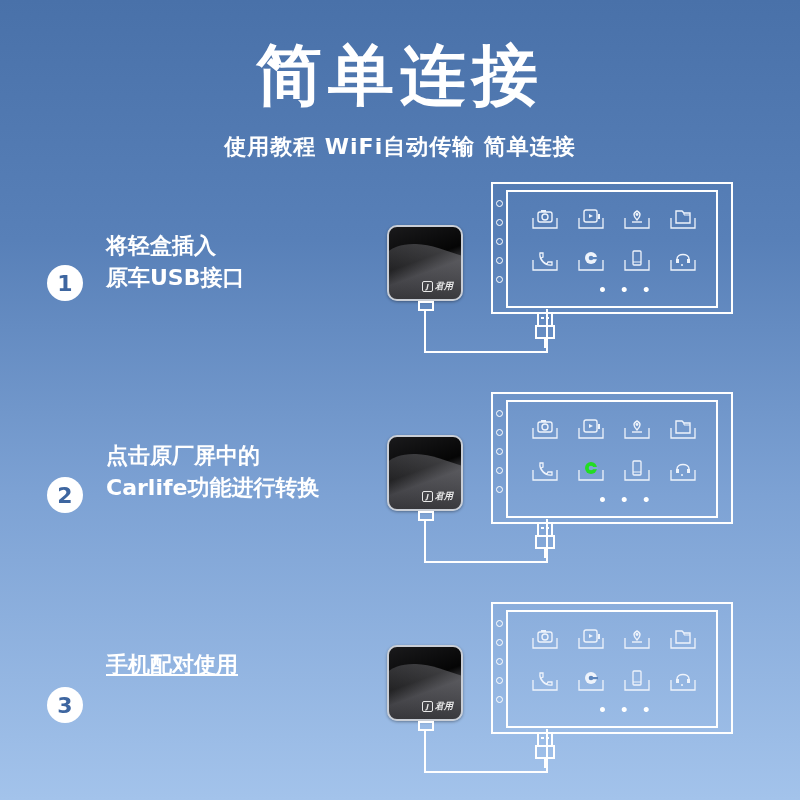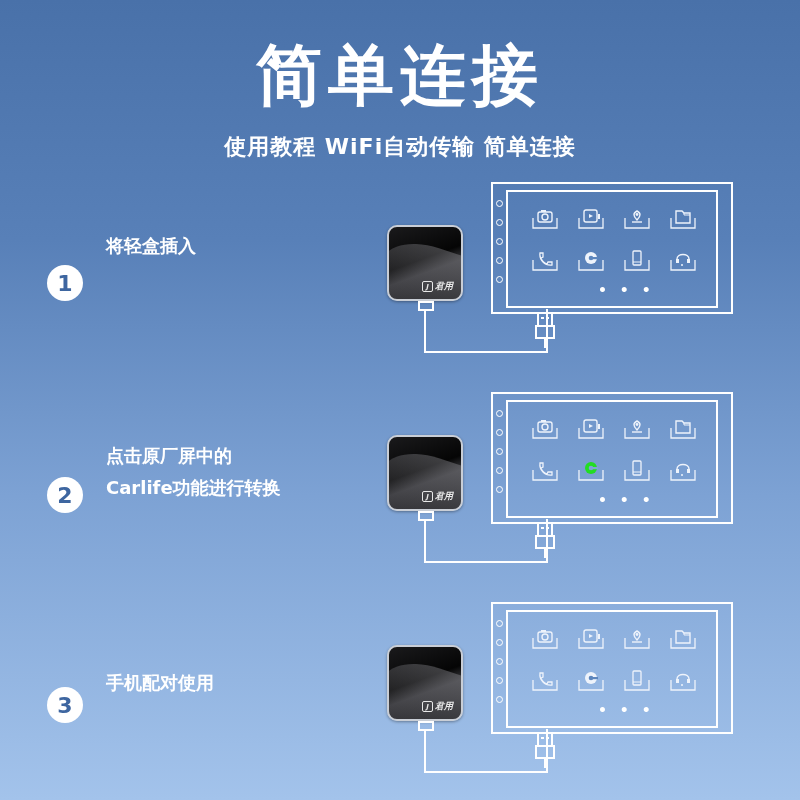--- a/index.html
+++ b/index.html
@@ -17,21 +17,21 @@
     position:absolute; left:0; width:800px; top:132px; text-align:center;
     font-size:22px; font-weight:bold; letter-spacing:1px; line-height:30px;
   }
   .step { position:absolute; left:0; width:800px; height:200px; }
   .step-num {
     position:absolute; left:47px; width:36px; height:36px; border-radius:50%;
     background:#fff; color:#3e66a0; font-weight:bold; font-size:22px;
     display:flex; align-items:center; justify-content:center;
   }
   .step-text {
-    position:absolute; left:106px; font-size:18px; font-weight:bold; line-height:32px;
+    position:absolute; left:106px; font-size:22px; font-weight:bold; line-height:32px;
     white-space:nowrap;
   }
   .device {
     position:absolute; width:72px; height:72px; border-radius:10px;
     background: linear-gradient(160deg, #1a1a1c 0%, #050505 45%, #3a3a3e 60%, #1c1c1f 100%);
     border:2px solid #c9ced6; box-shadow:0 1px 3px rgba(0,0,0,.35);
     overflow:hidden;
   }
   .device .glare {
     position:absolute; left:-10px; top:18px; width:100px; height:70px;
@@ -64,20 +64,21 @@
 <div class="title">简单连接</div>
 <div class="subtitle">使用教程 WiFi自动传输 简单连接</div>
 
 <div id="steps">
   <div class="step" style="top: 180px;">
     <div class="step-num" style="top: 85px;">
         <span>1</span>
       </div>
     <div class="step-text" style="top: 50px;">
       <div>将轻盒插入</div>
+      <div>原车USB接口</div>
     </div>
 
     <div class="device" style="left:387px;top:45px;">
       <div class="glare"></div>
       <div class="logo">
         <span class="mark">J</span>
           <span>君用</span>
       </div>
     </div>
     <div class="plug-small" style="left:418px;top:121px;"></div>
@@ -229,21 +230,21 @@
         <rect x="11" y="5" width="3" height="2" fill="#fff"></rect>
       <rect x="1" y="14" width="18" height="12" fill="none" stroke="#fff" stroke-width="2"></rect>
       <line x1="10" y1="26" x2="10" y2="36" stroke="#fff" stroke-width="2"></line>
     </svg>
   </div>
 
   <div class="step" style="top: 600px;">
     <div class="step-num" style="top: 87px;">
         <span>3</span>
       </div>
-    <div class="step-text" style="top: 67px;">
+    <div class="step-text" style="top: 49px; text-decoration: underline;">
       <div>手机配对使用</div>
     </div>
 
     <div class="device" style="left:387px;top:45px;">
       <div class="glare"></div>
       <div class="logo">
         <span class="mark">J</span>
           <span>君用</span>
       </div>
     </div>

